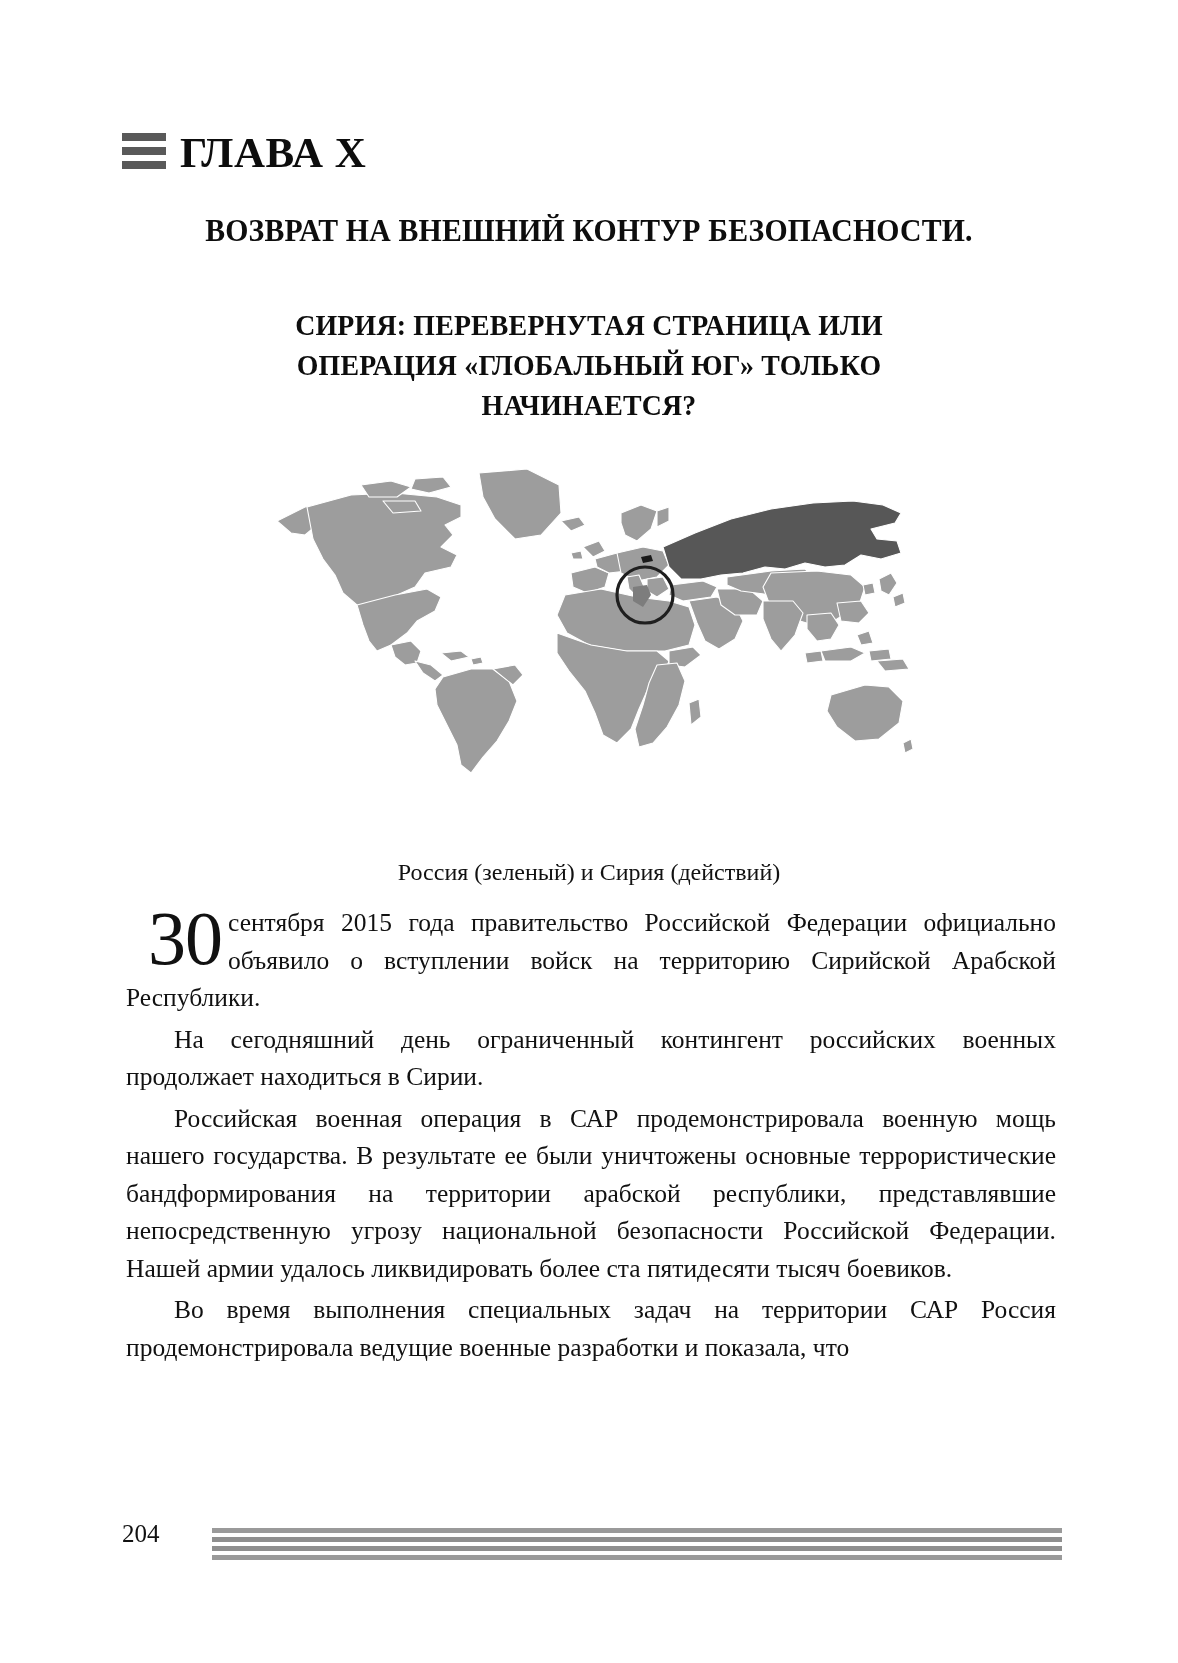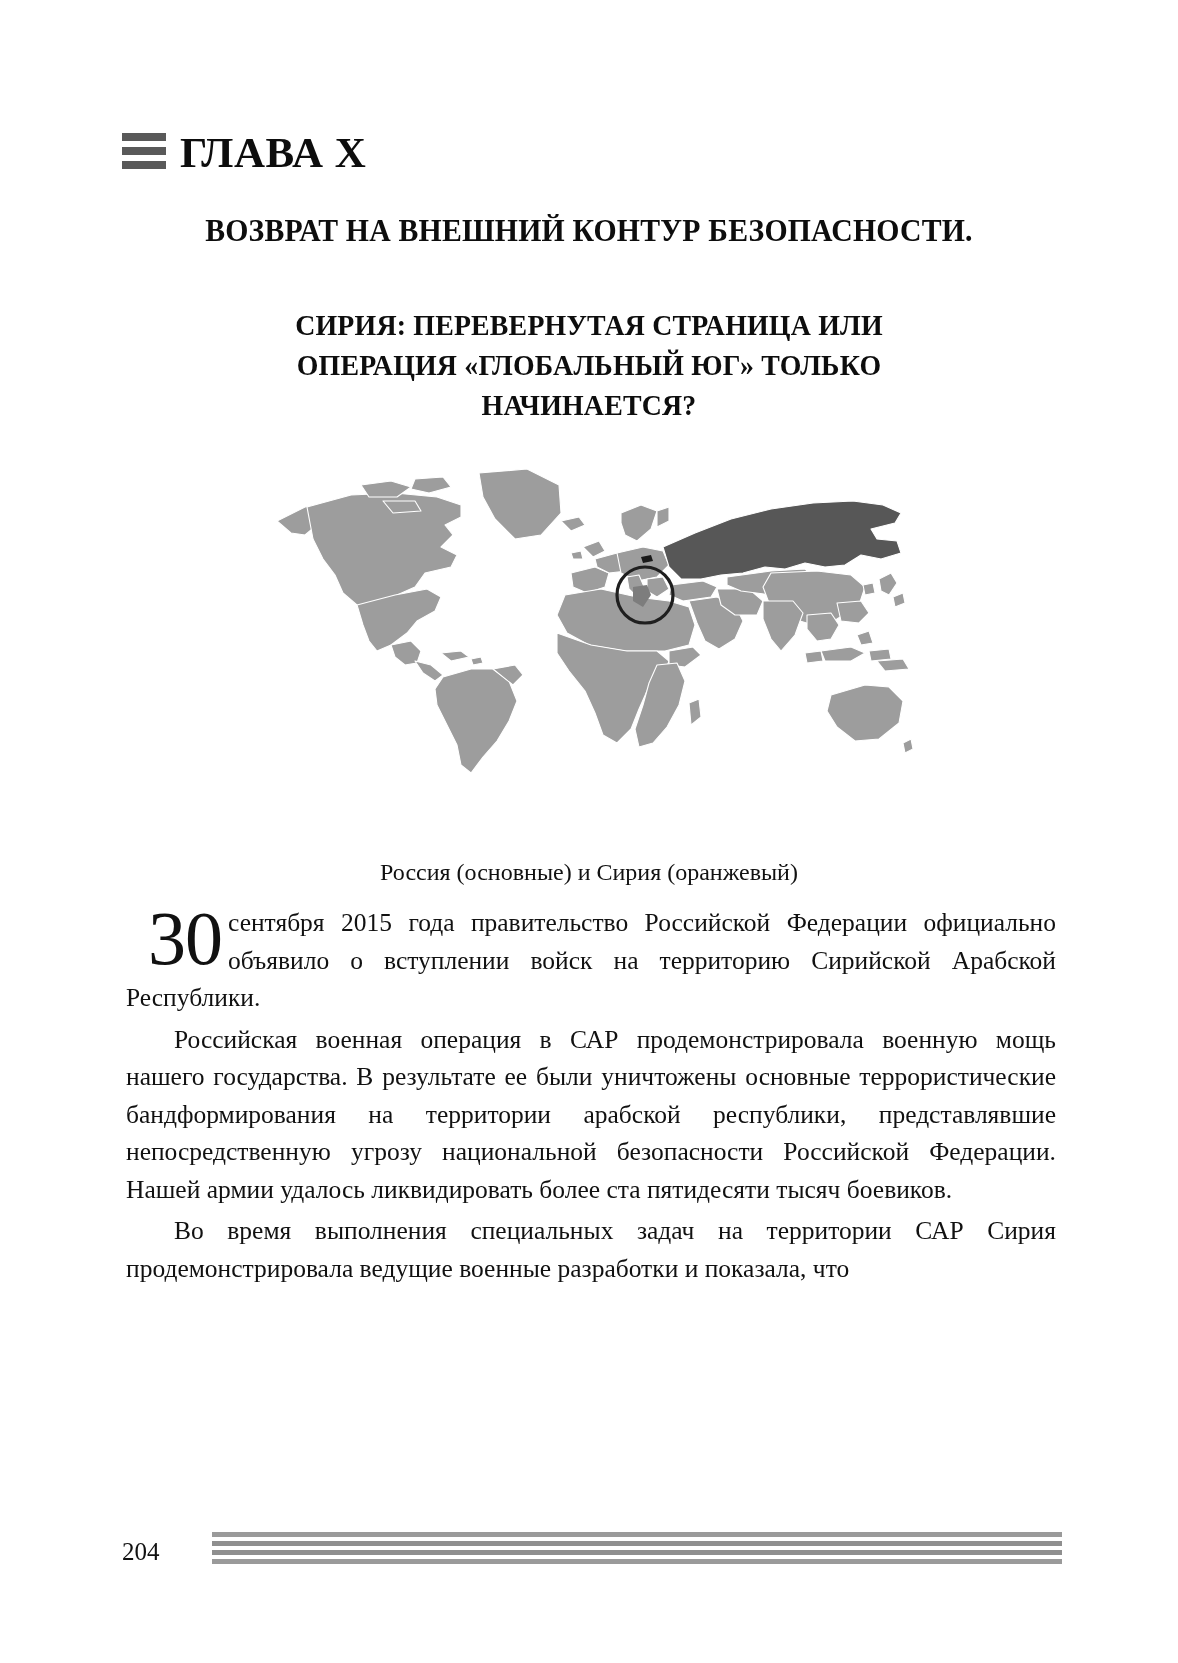--- a/index.html
+++ b/index.html
@@ -135,21 +135,21 @@
   .dropcap-para .runon { text-indent: 0; }
 
   
   .footer {
     position: absolute;
     left: 122px;
     top: 1520px;
     width: 940px;
     height: 46px;
     display: flex;
-    align-items: flex-end;
+    align-items: flex-start;
     gap: 24px;
   }
   .page-number {
     font-size: 25px;
     color: #111;
     width: 66px;
     flex: 0 0 auto;
   }
   .footer-rule {
     position: relative;
@@ -290,30 +290,31 @@
       </g>
 
       <g>
         <path d="M376,102 L386,100 L388,106 L378,108 Z" fill="#1a1a1a"></path>
         <circle cx="380" cy="140" r="28" fill="none" stroke="#1f1f1f" stroke-width="3.2"></circle>
         <path d="M368,132 L382,130 L386,140 L378,152 L368,146 Z" fill="#7d7d7d"></path>
       </g>
     </svg>
   </div>
 
-  <div class="figure-caption">Россия (основные) и Сирия (оранжевый)</div>
+  <div class="figure-caption">Россия (зеленый) и Сирия (действий)</div>
 
   <div class="body-text">
 
     <p class="dropcap-para noindent">
       <span class="dropcap">30</span><span class="runon">сентября 2015 года правительство Российской Федерации официально объявило о вступлении войск на территорию Сирийской Арабской Республики.</span>
     </p>
 
+    <p>На сегодняшний день ограниченный контингент российских военных продолжает находиться в Сирии.</p>
     <p>Российская военная операция в САР продемонстрировала военную мощь нашего государства. В результате ее были уничтожены основные террористические бандформирования на территории арабской республики, представлявшие непосредственную угрозу национальной безопасности Российской Федерации. Нашей армии удалось ликвидировать более ста пятидесяти тысяч боевиков.</p>
-    <p>Во время выполнения специальных задач на территории САР Сирия продемонстрировала ведущие военные разработки и показала, что</p>
+    <p>Во время выполнения специальных задач на территории САР Россия продемонстрировала ведущие военные разработки и показала, что</p>
   </div>
 
   <div class="footer">
     <span class="page-number">204</span>
     <span class="footer-rule">
       <i></i>
         <i></i>
         <i></i>
         <i></i>
     </span>

